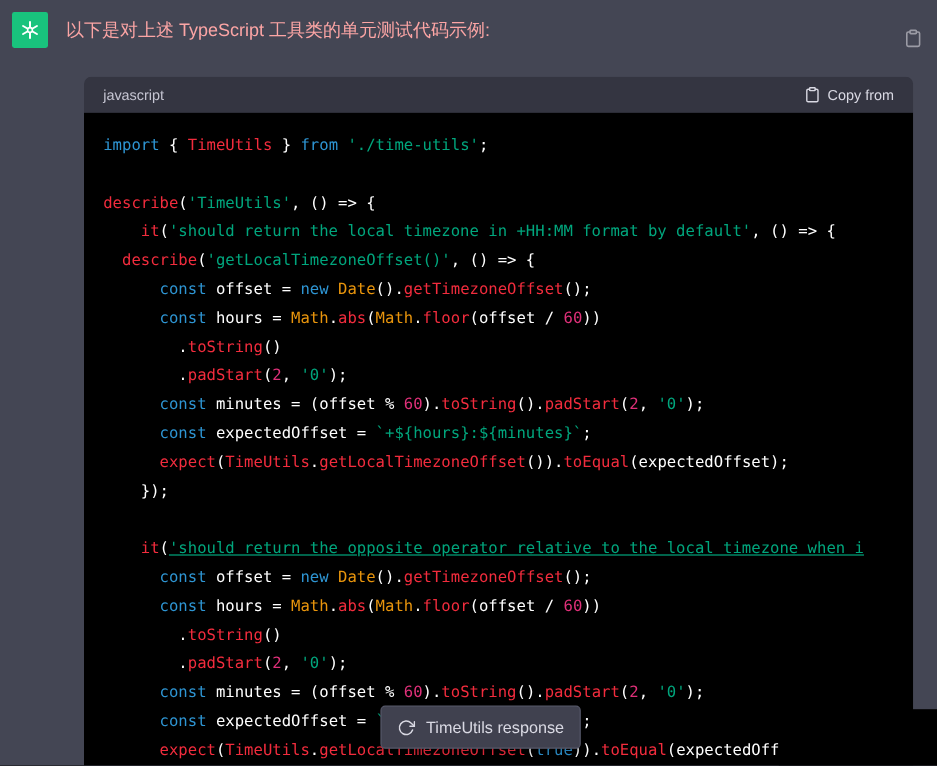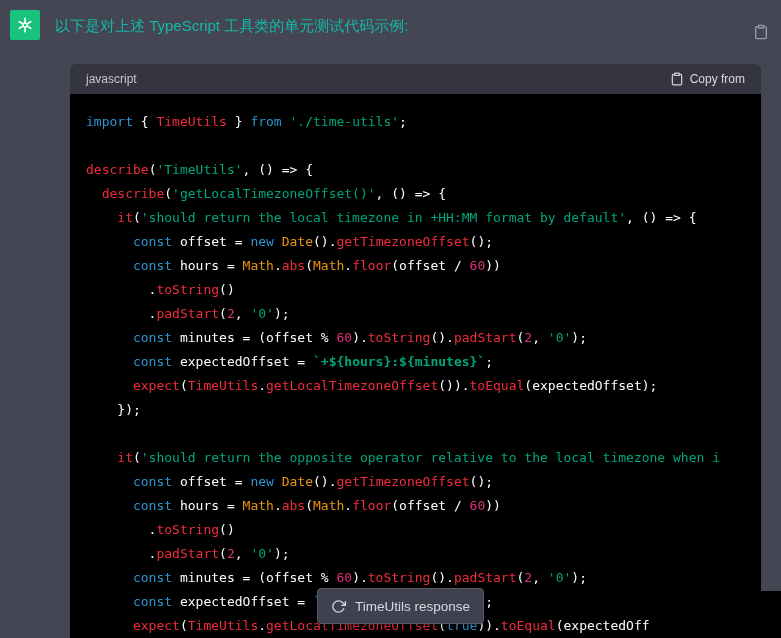--- a/index.html
+++ b/index.html
@@ -8,21 +8,21 @@
     background:var(--page-bg,#444654);
     font-family:"Liberation Sans","DejaVu Sans",sans-serif;
   }
   .avatar{
     position:absolute;left:10px;top:10px;width:30px;height:30px;
     background:var(--accent-green,#19c37d);border-radius:2px;
     display:flex;align-items:center;justify-content:center;
   }
   .msg-text{
     position:absolute;left:55px;top:15px;right:40px;
-    color:#14b8a6;font-size:15px;line-height:22px;
+    color:#fca5a5;font-size:15px;line-height:22px;
   }
   .msg-copy{
     position:absolute;right:12px;top:24px;background:transparent;border:none;
     color:#9b9ba5;padding:0;cursor:pointer;
   }
   .code-block{
     position:absolute;left:70px;top:64px;width:691px;height:574px;
     border-radius:6px 6px 0 0;overflow:hidden;
     font-family:"DejaVu Sans Mono","Liberation Mono",monospace;
   }
@@ -93,32 +93,32 @@
         <path d="M16 4h2a2 2 0 0 1 2 2v14a2 2 0 0 1-2 2H6a2 2 0 0 1-2-2V6a2 2 0 0 1 2-2h2"></path>
         <rect x="8" y="2" width="8" height="4" rx="1" ry="1"></rect>
       </svg>
       <span>Copy from</span>
     </button>
   </div>
   <div class="code-body">
       <div class="code-line"><span style="color: rgb(46, 149, 211);">import</span><span style="color: rgb(255, 255, 255);"> { </span><span style="color: rgb(242, 44, 61);">TimeUtils</span><span style="color: rgb(255, 255, 255);"> } </span><span style="color: rgb(46, 149, 211);">from</span><span style="color: rgb(255, 255, 255);"> </span><span style="color: rgb(0, 166, 125);">'./time-utils'</span><span style="color: rgb(255, 255, 255);">;</span></div>
       <div class="code-line"> </div>
       <div class="code-line"><span style="color: rgb(242, 44, 61);">describe</span><span style="color: rgb(255, 255, 255);">(</span><span style="color: rgb(0, 166, 125);">'TimeUtils'</span><span style="color: rgb(255, 255, 255);">, () =&gt; {</span></div>
+      <div class="code-line"><span style="color: rgb(255, 255, 255);">    </span><span style="color: rgb(242, 44, 61);">it</span><span style="color: rgb(255, 255, 255);">(</span><span style="color: rgb(0, 166, 125);">'should return the local timezone in +HH:MM format by default'</span><span style="color: rgb(255, 255, 255);">, () =&gt; {</span></div>
       <div class="code-line"><span style="color: rgb(255, 255, 255);">  </span><span style="color: rgb(242, 44, 61);">describe</span><span style="color: rgb(255, 255, 255);">(</span><span style="color: rgb(0, 166, 125);">'getLocalTimezoneOffset()'</span><span style="color: rgb(255, 255, 255);">, () =&gt; {</span></div>
-      <div class="code-line"><span style="color: rgb(255, 255, 255);">    </span><span style="color: rgb(242, 44, 61);">it</span><span style="color: rgb(255, 255, 255);">(</span><span style="color: rgb(0, 166, 125);">'should return the local timezone in +HH:MM format by default'</span><span style="color: rgb(255, 255, 255);">, () =&gt; {</span></div>
       <div class="code-line"><span style="color: rgb(255, 255, 255);">      </span><span style="color: rgb(46, 149, 211);">const</span><span style="color: rgb(255, 255, 255);"> offset = </span><span style="color: rgb(46, 149, 211);">new</span><span style="color: rgb(255, 255, 255);"> </span><span style="color: rgb(233, 149, 12);">Date</span><span style="color: rgb(255, 255, 255);">().</span><span style="color: rgb(242, 44, 61);">getTimezoneOffset</span><span style="color: rgb(255, 255, 255);">();</span></div>
       <div class="code-line"><span style="color: rgb(255, 255, 255);">      </span><span style="color: rgb(46, 149, 211);">const</span><span style="color: rgb(255, 255, 255);"> hours = </span><span style="color: rgb(233, 149, 12);">Math</span><span style="color: rgb(255, 255, 255);">.</span><span style="color: rgb(242, 44, 61);">abs</span><span style="color: rgb(255, 255, 255);">(</span><span style="color: rgb(233, 149, 12);">Math</span><span style="color: rgb(255, 255, 255);">.</span><span style="color: rgb(242, 44, 61);">floor</span><span style="color: rgb(255, 255, 255);">(offset / </span><span style="color: rgb(223, 48, 121);">60</span><span style="color: rgb(255, 255, 255);">))</span></div>
       <div class="code-line"><span style="color: rgb(255, 255, 255);">        .</span><span style="color: rgb(242, 44, 61);">toString</span><span style="color: rgb(255, 255, 255);">()</span></div>
       <div class="code-line"><span style="color: rgb(255, 255, 255);">        .</span><span style="color: rgb(242, 44, 61);">padStart</span><span style="color: rgb(255, 255, 255);">(</span><span style="color: rgb(223, 48, 121);">2</span><span style="color: rgb(255, 255, 255);">, </span><span style="color: rgb(0, 166, 125);">'0'</span><span style="color: rgb(255, 255, 255);">);</span></div>
       <div class="code-line"><span style="color: rgb(255, 255, 255);">      </span><span style="color: rgb(46, 149, 211);">const</span><span style="color: rgb(255, 255, 255);"> minutes = (offset % </span><span style="color: rgb(223, 48, 121);">60</span><span style="color: rgb(255, 255, 255);">).</span><span style="color: rgb(242, 44, 61);">toString</span><span style="color: rgb(255, 255, 255);">().</span><span style="color: rgb(242, 44, 61);">padStart</span><span style="color: rgb(255, 255, 255);">(</span><span style="color: rgb(223, 48, 121);">2</span><span style="color: rgb(255, 255, 255);">, </span><span style="color: rgb(0, 166, 125);">'0'</span><span style="color: rgb(255, 255, 255);">);</span></div>
-      <div class="code-line"><span style="color: rgb(255, 255, 255);">      </span><span style="color: rgb(46, 149, 211);">const</span><span style="color: rgb(255, 255, 255);"> expectedOffset = </span><span style="color: rgb(0, 166, 125); font-weight: bold;">`+${hours}:${minutes}`</span><span style="color: rgb(255, 255, 255);">;</span></div>
+      <div class="code-line"><span style="color: rgb(255, 255, 255);">      </span><span style="color: rgb(46, 149, 211);">const</span><span style="color: rgb(255, 255, 255);"> expectedOffset = </span><span style="color: rgb(0, 166, 125);">`+${hours}:${minutes}`</span><span style="color: rgb(255, 255, 255);">;</span></div>
       <div class="code-line"><span style="color: rgb(255, 255, 255);">      </span><span style="color: rgb(242, 44, 61);">expect</span><span style="color: rgb(255, 255, 255);">(</span><span style="color: rgb(242, 44, 61);">TimeUtils</span><span style="color: rgb(255, 255, 255);">.</span><span style="color: rgb(242, 44, 61);">getLocalTimezoneOffset</span><span style="color: rgb(255, 255, 255);">()).</span><span style="color: rgb(242, 44, 61);">toEqual</span><span style="color: rgb(255, 255, 255);">(expectedOffset);</span></div>
       <div class="code-line"><span style="color: rgb(255, 255, 255);">    });</span></div>
       <div class="code-line"> </div>
-      <div class="code-line"><span style="color: rgb(255, 255, 255);">    </span><span style="color: rgb(242, 44, 61);">it</span><span style="color: rgb(255, 255, 255);">(</span><span style="color: rgb(0, 166, 125);">'should return the opposite operator relative to the local timezone when i</span></div>
+      <div class="code-line"><span style="color: rgb(255, 255, 255);">    </span><span style="color: rgb(242, 44, 61);">it</span><span style="color: rgb(255, 255, 255);">(</span><span style="color: rgb(0, 166, 125); text-decoration: underline;">'should return the opposite operator relative to the local timezone when i</span></div>
       <div class="code-line"><span style="color: rgb(255, 255, 255);">      </span><span style="color: rgb(46, 149, 211);">const</span><span style="color: rgb(255, 255, 255);"> offset = </span><span style="color: rgb(46, 149, 211);">new</span><span style="color: rgb(255, 255, 255);"> </span><span style="color: rgb(233, 149, 12);">Date</span><span style="color: rgb(255, 255, 255);">().</span><span style="color: rgb(242, 44, 61);">getTimezoneOffset</span><span style="color: rgb(255, 255, 255);">();</span></div>
       <div class="code-line"><span style="color: rgb(255, 255, 255);">      </span><span style="color: rgb(46, 149, 211);">const</span><span style="color: rgb(255, 255, 255);"> hours = </span><span style="color: rgb(233, 149, 12);">Math</span><span style="color: rgb(255, 255, 255);">.</span><span style="color: rgb(242, 44, 61);">abs</span><span style="color: rgb(255, 255, 255);">(</span><span style="color: rgb(233, 149, 12);">Math</span><span style="color: rgb(255, 255, 255);">.</span><span style="color: rgb(242, 44, 61);">floor</span><span style="color: rgb(255, 255, 255);">(offset / </span><span style="color: rgb(223, 48, 121);">60</span><span style="color: rgb(255, 255, 255);">))</span></div>
       <div class="code-line"><span style="color: rgb(255, 255, 255);">        .</span><span style="color: rgb(242, 44, 61);">toString</span><span style="color: rgb(255, 255, 255);">()</span></div>
       <div class="code-line"><span style="color: rgb(255, 255, 255);">        .</span><span style="color: rgb(242, 44, 61);">padStart</span><span style="color: rgb(255, 255, 255);">(</span><span style="color: rgb(223, 48, 121);">2</span><span style="color: rgb(255, 255, 255);">, </span><span style="color: rgb(0, 166, 125);">'0'</span><span style="color: rgb(255, 255, 255);">);</span></div>
       <div class="code-line"><span style="color: rgb(255, 255, 255);">      </span><span style="color: rgb(46, 149, 211);">const</span><span style="color: rgb(255, 255, 255);"> minutes = (offset % </span><span style="color: rgb(223, 48, 121);">60</span><span style="color: rgb(255, 255, 255);">).</span><span style="color: rgb(242, 44, 61);">toString</span><span style="color: rgb(255, 255, 255);">().</span><span style="color: rgb(242, 44, 61);">padStart</span><span style="color: rgb(255, 255, 255);">(</span><span style="color: rgb(223, 48, 121);">2</span><span style="color: rgb(255, 255, 255);">, </span><span style="color: rgb(0, 166, 125);">'0'</span><span style="color: rgb(255, 255, 255);">);</span></div>
       <div class="code-line"><span style="color: rgb(255, 255, 255);">      </span><span style="color: rgb(46, 149, 211);">const</span><span style="color: rgb(255, 255, 255);"> expectedOffset = </span><span style="color: rgb(0, 166, 125);">`-${hours}:${minutes}`</span><span style="color: rgb(255, 255, 255);">;</span></div>
       <div class="code-line"><span style="color: rgb(255, 255, 255);">      </span><span style="color: rgb(242, 44, 61);">expect</span><span style="color: rgb(255, 255, 255);">(</span><span style="color: rgb(242, 44, 61);">TimeUtils</span><span style="color: rgb(255, 255, 255);">.</span><span style="color: rgb(242, 44, 61);">getLocalTimezoneOffset</span><span style="color: rgb(255, 255, 255);">(</span><span style="color: rgb(46, 149, 211);">true</span><span style="color: rgb(255, 255, 255);">)).</span><span style="color: rgb(242, 44, 61);">toEqual</span><span style="color: rgb(255, 255, 255);">(expectedOffset);</span></div>
     </div>
 </div>
 

